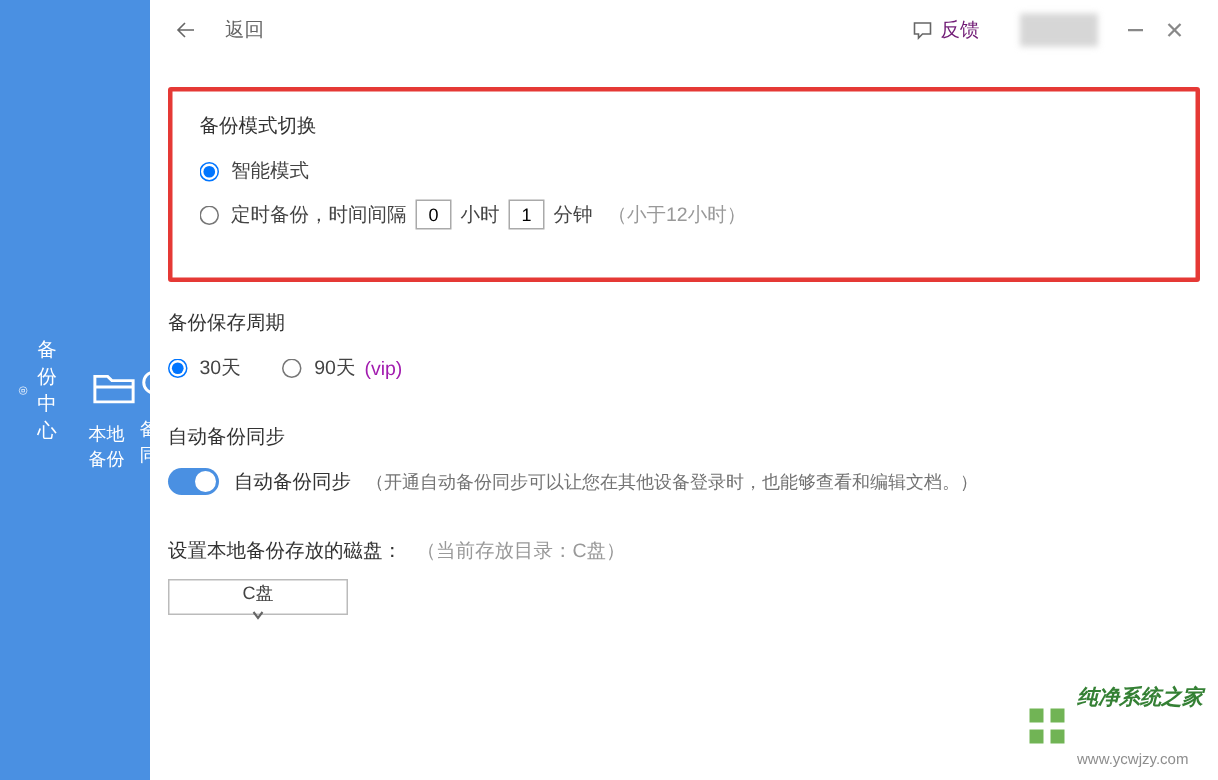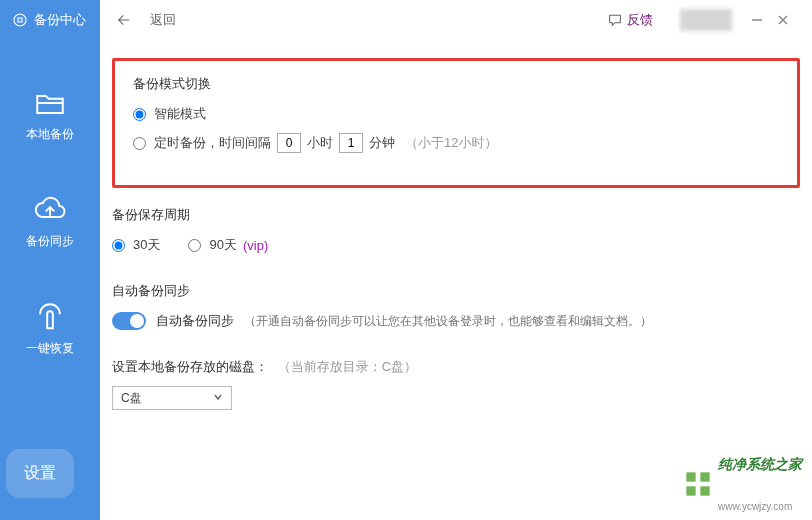--- a/index.html
+++ b/index.html
@@ -1,18 +1,18 @@
 <!DOCTYPE html>
 <html><head>
   <meta charset="utf-8">
   <style>
     * { box-sizing: border-box; margin: 0; padding: 0; }
     body { font-family: "Microsoft YaHei", sans-serif; font-size: 13px; color: #333; width: 812px; height: 520px; overflow: hidden; position: relative; background: #fff; }
     
-    .sidebar { position: absolute; left: 0; top: 0; width: 100px; height: 520px; background: #4a90e2; color: #fff; display: flex; flex-direction: column; align-items: flex-start; }
+    .sidebar { position: absolute; left: 0; top: 0; width: 100px; height: 520px; background: #4a90e2; color: #fff; display: flex; flex-direction: row; align-items: center; }
     .sidebar-header { width: 100%; height: 40px; display: flex; align-items: center; padding: 0 12px; font-size: 13px; gap: 6px; }
     .sidebar-header .icon { width: 16px; height: 16px; }
     .sidebar-item { width: 100%; display: flex; flex-direction: column; align-items: center; padding: 18px 0 10px 0; cursor: pointer; }
     .sidebar-item .icon { width: 34px; height: 34px; margin-bottom: 6px; }
     .sidebar-item .label { font-size: 12px; }
     .sidebar-spacer { flex: 1; }
     .settings-btn { background: rgba(255,255,255,0.18); color: #fff; border: none; border-radius: 14px; padding: 14px 18px; font-size: 16px; margin-bottom: 22px; margin-left: 6px; cursor: pointer; }
     
     .topbar { position: absolute; left: 100px; top: 0; right: 0; height: 40px; display: flex; align-items: center; padding: 0 16px; }
     .back-btn { display: flex; align-items: center; gap: 18px; cursor: pointer; color: #666; }
@@ -37,21 +37,21 @@
     .section { margin-bottom: 28px; }
     
     .toggle-row { display: flex; align-items: center; gap: 10px; }
     .toggle { width: 34px; height: 18px; background: #4a90e2; border-radius: 9px; position: relative; cursor: pointer; }
     .toggle::after { content: ""; position: absolute; right: 2px; top: 2px; width: 14px; height: 14px; background: #fff; border-radius: 50%; }
     .toggle-label { font-size: 13px; color: #333; }
     .toggle-desc { color: #737373; font-size: 12px; }
     
     .disk-label-row { font-size: 13px; color: #333; }
     .disk-hint { color: #999; margin-left: 6px; }
-    .disk-select { margin-top: 10px; width: 120px; height: 24px; border: 1px solid #bbb; display: flex; align-items: center; justify-content: space-between; padding: 0 8px; cursor: pointer; font-size: 12px; color: #444; background: #fff; }
+    .disk-select { margin-top: 10px; width: 120px; height: 24px; border: 1px solid #bbb; display: flex; align-items: center; justify-content: space-between; padding: 0 8px; cursor: pointer; font-size: 12px; color: #444; background: #fff; flex-direction: column; }
     
     .watermark { position: absolute; right: 10px; bottom: 8px; display: flex; align-items: center; gap: 6px; opacity: 0.95; }
     .wm-icon { width: 28px; height: 28px; }
     .wm-text { display: flex; flex-direction: column; line-height: 1.1; }
     .wm-main { font-size: 14px; color: #2a7a2a; font-weight: bold; font-style: italic; }
     .wm-sub { font-size: 10px; color: #888; margin-top: 29px; }
   </style>
 </head>
 <body>
 

